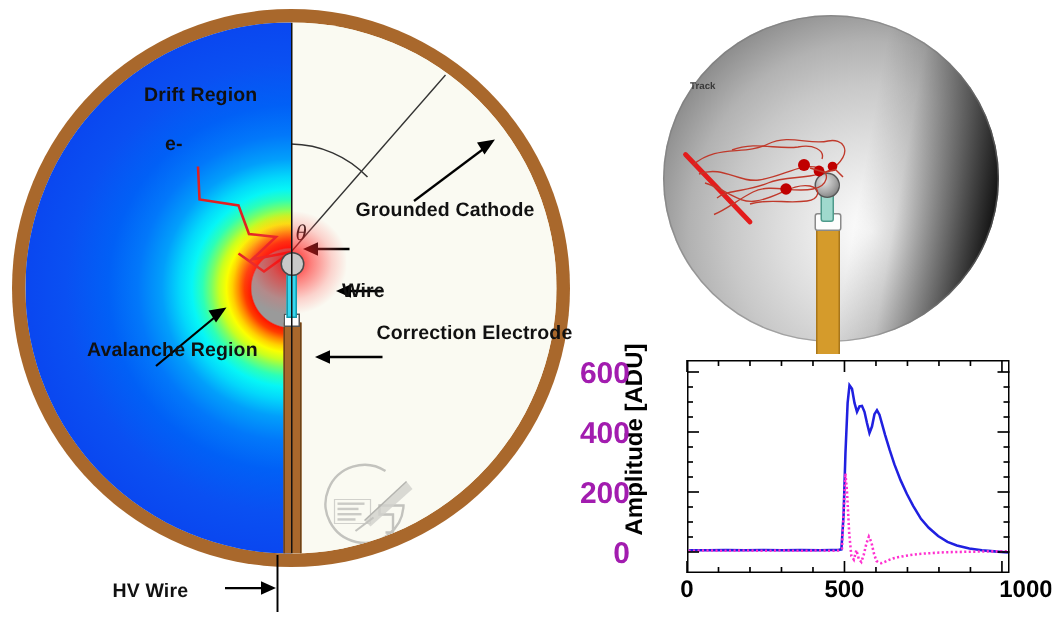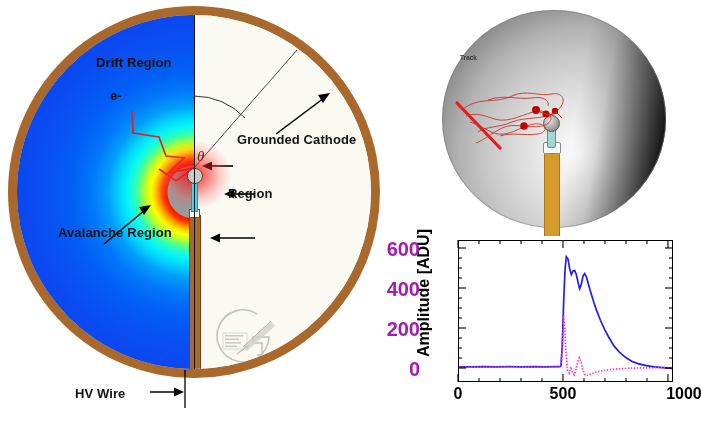--- a/index.html
+++ b/index.html
@@ -183,21 +183,22 @@
     <line x1="185" y1="370" x2="185" y2="408" stroke="#000" stroke-width="1.3"></line>
     <line x1="150" y1="392" x2="178" y2="392" stroke="#000" stroke-width="1.5"></line>
     <polygon points="184,392 174,387.5 174,396.5" fill="#000"></polygon>
   </svg>
 
   <div class="lbl lbl-drift">Drift Region</div>
   <div class="lbl lbl-e">e-</div>
   <div class="lbl lbl-aval">Avalanche Region</div>
   <div class="lbl lbl-theta">θ</div>
   <div class="lbl lbl-cath">Grounded Cathode</div>
-  <div class="lbl lbl-anode">Region</div>
+  <div class="lbl lbl-anode">Wire</div>
+  <div class="lbl lbl-corr">Correction Electrode</div>
   <div class="lbl lbl-hv">HV Wire</div>
 </div>
 
 <div class="panel" id="sphere3d-panel">
   <div class="ball"></div>
   <div class="ball-rim"></div>
   <div class="ball-edge"></div>
 
   <div class="shaft" style="left:144px;top:148px;width:14px;height:88px;"></div>
   <div class="shaft-collar" style="left:143px;top:142px;width:16px;height:10px;border-radius:2px;"></div>

